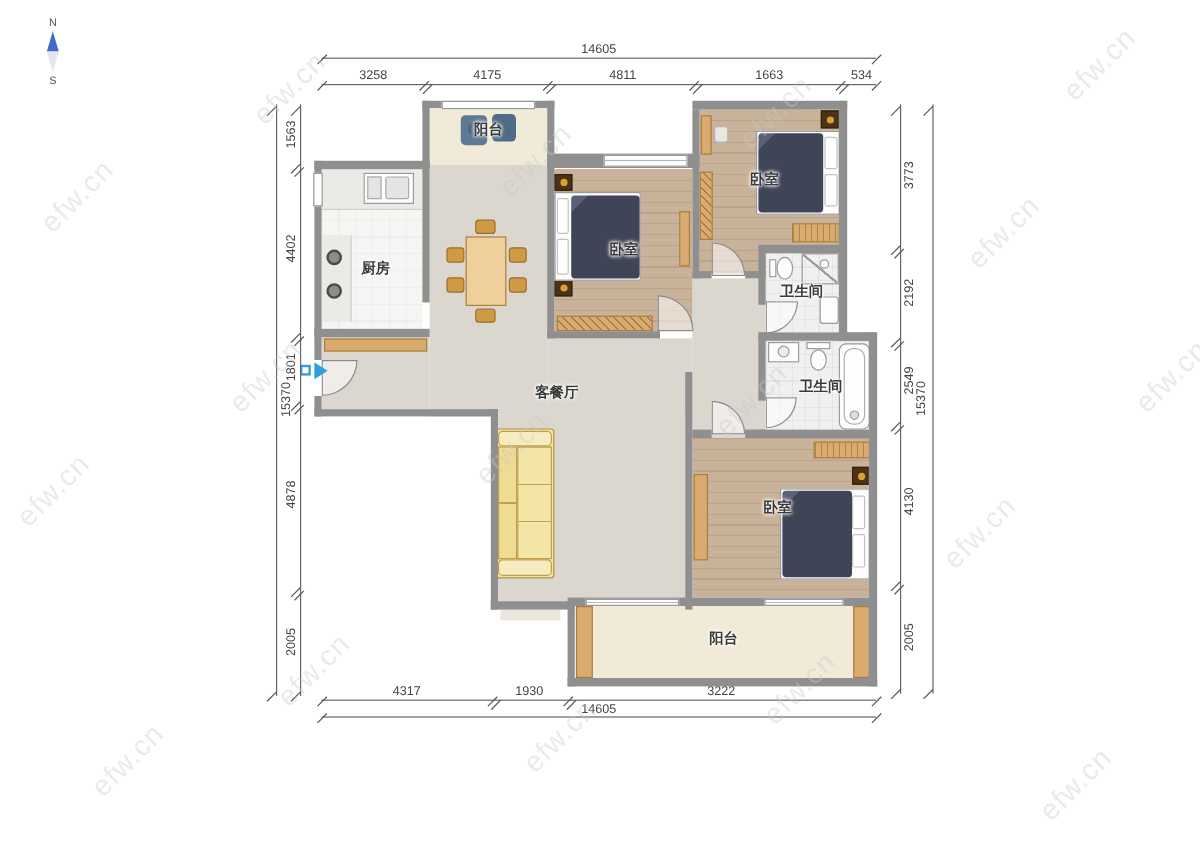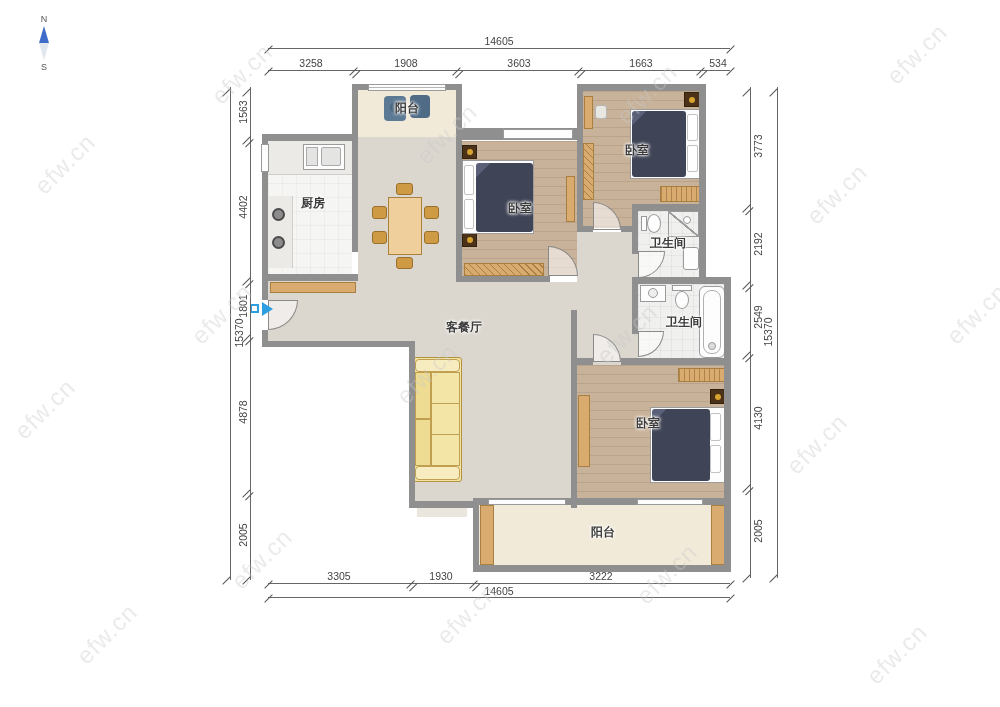--- a/index.html
+++ b/index.html
@@ -194,21 +194,21 @@
   <div class="arc" style="left:548px;top:246px;width:30px;height:30px;border-radius:0 100% 0 0;"></div>
   <div class="arc" style="left:593px;top:202px;width:28px;height:28px;border-radius:0 100% 0 0;"></div>
   <div class="arc" style="left:638px;top:251px;width:27px;height:27px;border-radius:0 0 100% 0;"></div>
   <div class="arc" style="left:638px;top:331px;width:26px;height:26px;border-radius:0 0 100% 0;"></div>
   <div class="arc" style="left:593px;top:334px;width:28px;height:28px;border-radius:0 100% 0 0;"></div>
 
   <div class="abs" style="left:250px;top:304px;width:9px;height:9px;border:2px solid #2d9fe0;background:#fff;box-sizing:border-box;"></div>
   <div class="tri" style="left:262px;top:302px;border-top:7px solid transparent;border-bottom:7px solid transparent;border-left:11px solid #2d9fe0;"></div>
 
   <span class="rlabel" style="left:407px;top:108px;">阳台</span>
-  <span class="rlabel" style="left:313px;top:203px;">厨房</span>
+  <span class="rlabel" style="left:313px;top:224px;">厨房</span>
   <span class="rlabel" style="left:520px;top:208px;">卧室</span>
   <span class="rlabel" style="left:637px;top:150px;">卧室</span>
   <span class="rlabel" style="left:668px;top:243px;">卫生间</span>
   <span class="rlabel" style="left:684px;top:322px;">卫生间</span>
   <span class="rlabel" style="left:464px;top:327px;">客餐厅</span>
   <span class="rlabel" style="left:648px;top:423px;">卧室</span>
   <span class="rlabel" style="left:603px;top:532px;">阳台</span>
 
   <div class="dlineh" style="left:268px;top:48px;width:462px;">
     <div class="tick" style="left:0;top:-5px;"></div>
@@ -217,32 +217,32 @@
   </div>
 
   <div class="dlineh" style="left:268px;top:70px;width:462px;">
     <div class="tick" style="left:0;top:-5px;"></div>
     <div class="tick t2" style="left:85px;top:-5px;"></div>
     <div class="tick t2" style="left:188px;top:-5px;"></div>
     <div class="tick t2" style="left:310px;top:-5px;"></div>
     <div class="tick t2" style="left:432px;top:-5px;"></div>
     <div class="tick" style="left:462px;top:-5px;"></div>
     <span class="dlabel" style="left:43px;top:-14px;">3258</span>
-    <span class="dlabel" style="left:138px;top:-14px;">1908</span>
-    <span class="dlabel" style="left:251px;top:-14px;">3603</span>
+    <span class="dlabel" style="left:138px;top:-14px;">4175</span>
+    <span class="dlabel" style="left:251px;top:-14px;">4811</span>
     <span class="dlabel" style="left:373px;top:-14px;">1663</span>
     <span class="dlabel" style="left:450px;top:-14px;">534</span>
   </div>
 
   <div class="dlineh" style="left:268px;top:583px;width:462px;">
     <div class="tick" style="left:0;top:-5px;"></div>
     <div class="tick t2" style="left:142px;top:-5px;"></div>
     <div class="tick t2" style="left:205px;top:-5px;"></div>
     <div class="tick" style="left:462px;top:-5px;"></div>
-    <span class="dlabel" style="left:71px;top:-14px;">3305</span>
+    <span class="dlabel" style="left:71px;top:-14px;">4317</span>
     <span class="dlabel" style="left:173px;top:-14px;">1930</span>
     <span class="dlabel" style="left:333px;top:-14px;">3222</span>
   </div>
 
   <div class="dlineh" style="left:268px;top:597px;width:462px;">
     <div class="tick" style="left:0;top:-5px;"></div>
     <div class="tick" style="left:462px;top:-5px;"></div>
     <span class="dlabel" style="left:231px;top:-13px;">14605</span>
   </div>
 

